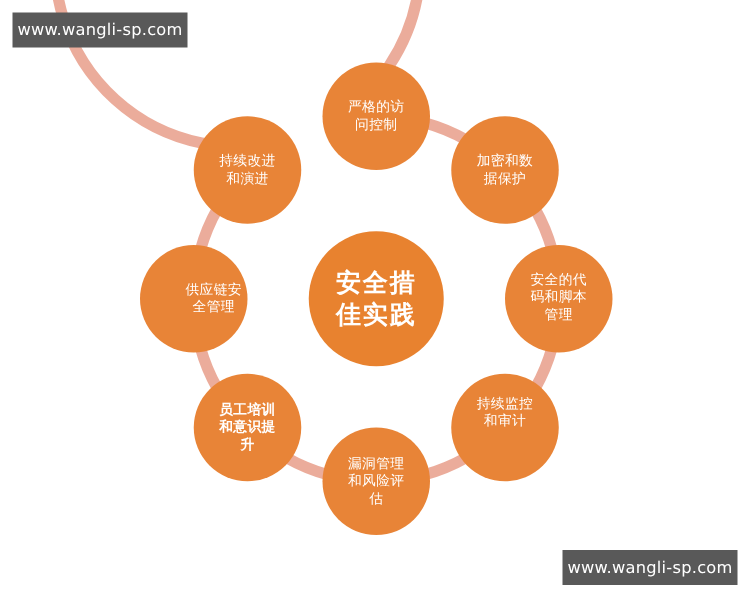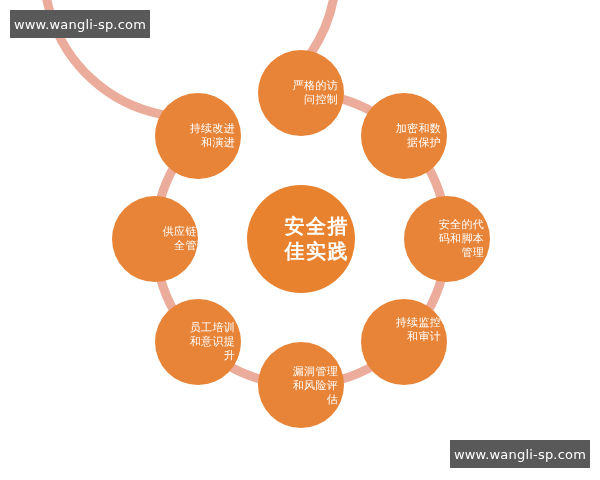--- a/index.html
+++ b/index.html
@@ -57,21 +57,21 @@
   .node-circle {
     fill: #e88437;
   }
   .center-circle {
     fill: #e8822f;
   }
   .node-label, .center-label {
     position: absolute;
     display: flex;
     flex-direction: column;
-    align-items: flex-end;
+    align-items: center;
     justify-content: center;
     text-align: center;
     color: #ffffff;
     pointer-events: none;
     box-sizing: border-box;
   }
   .node-label {
     font-size: 11px;
     line-height: 14px;
     letter-spacing: 0.3px;
@@ -134,26 +134,26 @@
       </div>
       <div class="node-label" style="left: 447px; top: 239px; font-family: Liberation Mono, monospace;">
         <span class="lbl-line">安全的代</span>
         <span class="lbl-line">码和脚本</span>
         <span class="lbl-line">管理</span>
       </div>
       <div class="node-label" style="left: 404px; top: 330px;">
         <span class="lbl-line">持续监控</span>
         <span class="lbl-line">和审计</span>
       </div>
-      <div class="node-label" style="left: 301px; top: 385px; font-family: Liberation Serif, serif;">
+      <div class="node-label" style="left: 301px; top: 385px;">
         <span class="lbl-line">漏洞管理</span>
         <span class="lbl-line">和风险评</span>
         <span class="lbl-line">估</span>
       </div>
-      <div class="node-label" style="left: 198px; top: 342px;">
+      <div class="node-label" style="left: 198px; top: 342px; font-weight: bold;">
         <span class="lbl-line">员工培训</span>
         <span class="lbl-line">和意识提</span>
         <span class="lbl-line">升</span>
       </div>
       <div class="node-label" style="left: 171px; top: 239px;">
         <span class="lbl-line">供应链安</span>
         <span class="lbl-line">全管理</span>
       </div>
       <div class="node-label" style="left: 198px; top: 136px;">
         <span class="lbl-line">持续改进</span>

